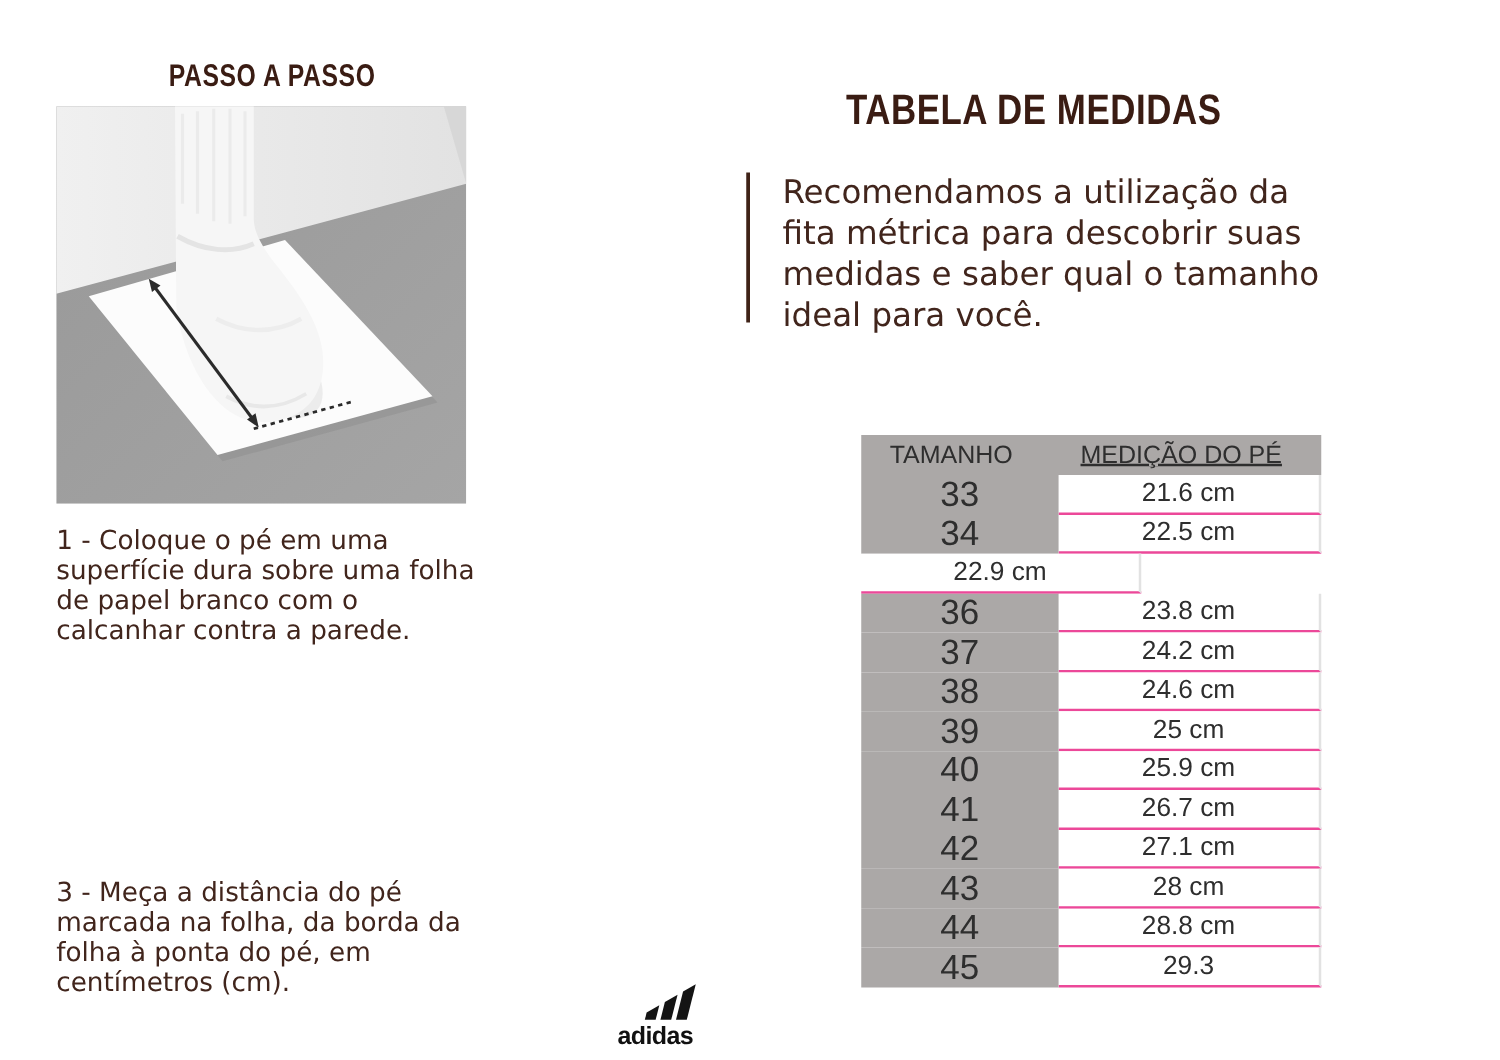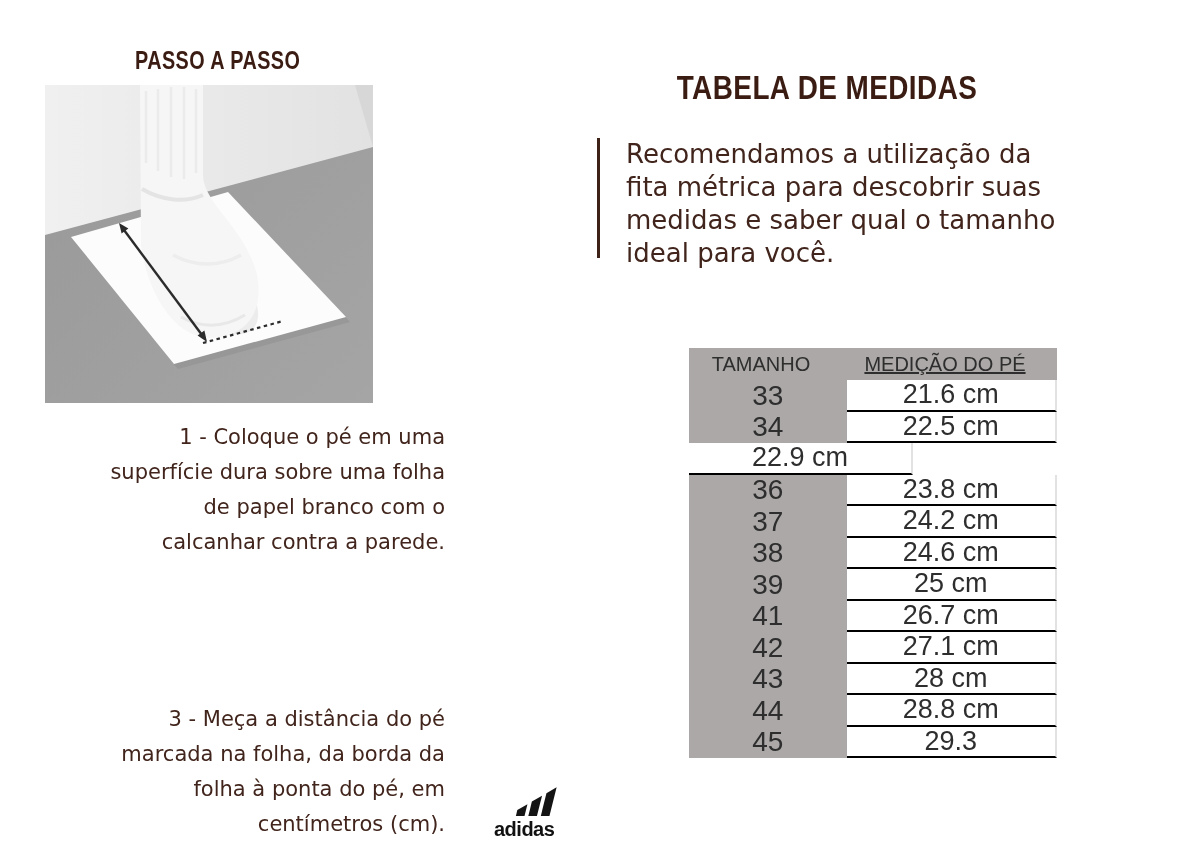--- a/index.html
+++ b/index.html
@@ -6,22 +6,22 @@
   .page{position:relative;width:1200px;height:848px;background:#ffffff;overflow:hidden;
         font-family:"Liberation Sans",sans-serif;}
 
   
   .passo-heading{position:absolute;left:135px;top:46px;margin:0;
     font-size:22px;font-weight:700;letter-spacing:.5px;color:#3a1c13;
     transform:scaleX(.9) scaleY(1.14);transform-origin:left top;white-space:nowrap;}
   .photo{position:absolute;left:45px;top:85px;width:328px;height:318px;}
   .photo svg{display:block;width:100%;height:100%;}
   .step{position:absolute;left:45px;width:400px;margin:0;
-    font-family:"DejaVu Sans",sans-serif;font-size:21px;line-height:35px;
-    color:#41251c;white-space:pre-line;text-align:right;}
+    font-family:"DejaVu Sans",sans-serif;font-size:21px;line-height:24px;
+    color:#41251c;white-space:pre-line;}
   .step1{top:420px;} .step2{top:562px;} .step3{top:702px;}
 
   
   .title-wrap{position:absolute;left:600px;top:68px;width:454px;text-align:center;}
   .page-title{display:inline-block;margin:0;font-size:31px;font-weight:700;color:#3a1c13;
     letter-spacing:.5px;transform:scaleX(.9) scaleY(1.1);transform-origin:center top;white-space:nowrap;}
   .intro-wrap{position:absolute;left:597px;top:138px;display:flex;align-items:flex-start;}
   .accent-bar{width:3px;height:120px;background:#3f2217;margin-right:26px;flex:none;}
   .intro-text{margin:0;font-family:"DejaVu Sans",sans-serif;font-size:26px;line-height:33px;
     color:#41251c;white-space:pre-line;}
@@ -30,22 +30,22 @@
   .size-table{position:absolute;left:643px;top:348px;width:368px;margin-left:46px;}
   .thead{display:flex;height:32px;background:#aba8a7;}
   .thead .h1{width:144px;display:flex;align-items:center;justify-content:center;
     font-size:20px;color:#2e2e2e;}
   .thead .h2{width:224px;display:flex;align-items:center;justify-content:center;
     font-size:20px;color:#2e2e2e;text-decoration:underline;}
   .trow{display:flex;height:31.5px;}
   .trow .c1{width:168px;background:#aba8a7;display:flex;align-items:center;justify-content:center;
     font-size:28px;color:#2e2e2e;}
   .trow .c2{width:224px;background:#ffffff;display:flex;align-items:center;justify-content:center;
-    font-size:27px;color:#2e2e2e;box-sizing:border-box;
-    border-bottom:2px solid #000000;border-right:2px solid #e2e2e2;}
+    font-size:21px;color:#2e2e2e;box-sizing:border-box;
+    border-bottom:2px solid #ec4899;border-right:2px solid #e2e2e2;}
 
   
   .adidas-logo{position:absolute;left:494px;top:786px;width:84px;text-align:left;}
   .adidas-logo svg{display:block;margin:0 auto;width:46px;height:31px;}
   .adidas-wordmark{font-size:20px;font-weight:700;letter-spacing:-0.5px;color:#111111;
     margin-top:1px;}
 </style>
 </head>
 <body>
 
@@ -141,20 +141,24 @@
         </div>
         <div class="trow">
           <div class="c1">38</div>
           <div class="c2">24.6 cm</div>
         </div>
         <div class="trow">
           <div class="c1">39</div>
           <div class="c2">25 cm</div>
         </div>
         <div class="trow">
+          <div class="c1">40</div>
+          <div class="c2">25.9 cm</div>
+        </div>
+        <div class="trow">
           <div class="c1">41</div>
           <div class="c2">26.7 cm</div>
         </div>
         <div class="trow">
           <div class="c1">42</div>
           <div class="c2">27.1 cm</div>
         </div>
         <div class="trow">
           <div class="c1">43</div>
           <div class="c2">28 cm</div>

